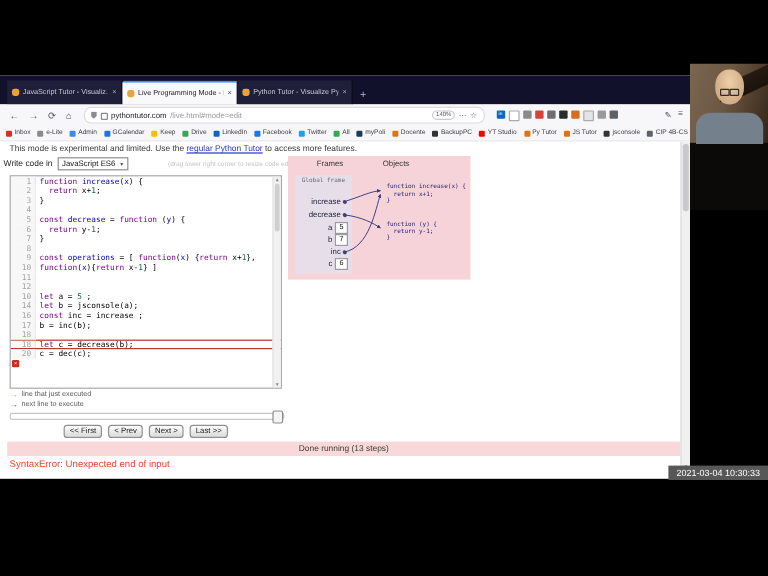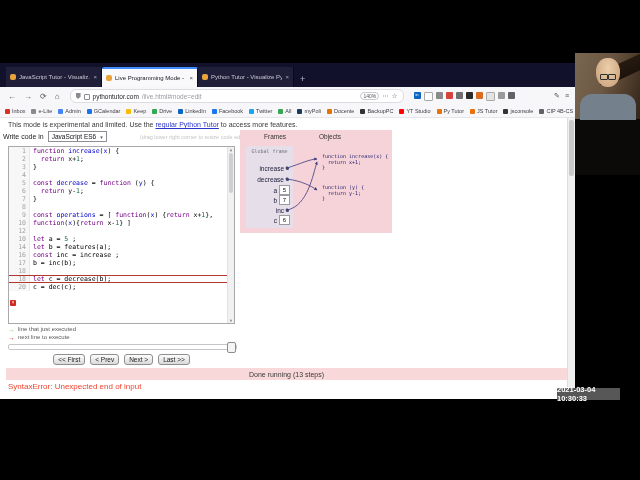--- a/index.html
+++ b/index.html
@@ -103,22 +103,22 @@
   .beam{position:absolute;right:-5px;top:-2px;width:45px;height:34px;
         background:linear-gradient(155deg,transparent 38%,#261a10 40%,#1d130c 68%,transparent 70%);}
   .head{position:absolute;left:21px;top:5px;width:24px;height:29px;border-radius:46% 46% 48% 48%;
         background:radial-gradient(ellipse at 50% 35%,#eccfab,#c69d76);}
   .glasses{position:absolute;left:24px;top:21px;width:18px;height:5px;}
   .glasses:before,.glasses:after{content:"";position:absolute;top:0;width:6px;height:4px;
         border:1px solid #2e2e2e;border-radius:1px;}
   .glasses:before{left:1px;} .glasses:after{right:1px;}
   .shirt{position:absolute;left:5px;top:41px;width:56px;height:26px;background:#75808d;
         border-radius:12px 12px 0 0;}
-  .timestamp{position:absolute;left:557px;top:388px;width:63px;height:12px;background:#575757;
-        color:#fff;font-size:7.5px;display:flex;align-items:center;justify-content:center;font-weight:bold;}
+  .timestamp{position:absolute;left:557px;top:388px;width:83px;height:12px;background:#575757;
+        color:#fff;font-size:7.5px;display:flex;align-items:center;justify-content:center;}
 </style>
 </head>
 <body>
 
 <div class="stage">
 
   <div class="browser">
 
     <div class="tabbar">
       <div id="tabs" style="display:flex;align-items:flex-end;margin-left:6px;">
@@ -299,30 +299,34 @@
             </div>
             <div class="codeline">
               <span class="gut">9</span>
               <span class="ctext"><span class="tok-kw">const</span><span class="tok-pl"> </span><span class="tok-def">operations</span><span class="tok-pl"> = [ </span><span class="tok-kw">function</span><span class="tok-pl">(</span><span class="tok-def">x</span><span class="tok-pl">) {</span><span class="tok-kw">return</span><span class="tok-pl"> x+</span><span class="tok-num">1</span><span class="tok-pl">},</span></span>
             </div>
             <div class="codeline">
               <span class="gut">10</span>
               <span class="ctext"><span class="tok-kw">function</span><span class="tok-pl">(</span><span class="tok-def">x</span><span class="tok-pl">){</span><span class="tok-kw">return</span><span class="tok-pl"> x-</span><span class="tok-num">1</span><span class="tok-pl">} ]</span></span>
             </div>
             <div class="codeline">
+              <span class="gut">11</span>
+              <span class="ctext"></span>
+            </div>
+            <div class="codeline">
               <span class="gut">12</span>
               <span class="ctext"></span>
             </div>
             <div class="codeline">
               <span class="gut">10</span>
               <span class="ctext"><span class="tok-kw">let</span><span class="tok-pl"> a = </span><span class="tok-num">5</span><span class="tok-pl"> ;</span></span>
             </div>
             <div class="codeline">
               <span class="gut">14</span>
-              <span class="ctext"><span class="tok-kw">let</span><span class="tok-pl"> b = features(a);</span></span>
+              <span class="ctext"><span class="tok-kw">let</span><span class="tok-pl"> b = jsconsole(a);</span></span>
             </div>
             <div class="codeline">
               <span class="gut">16</span>
               <span class="ctext"><span class="tok-kw">const</span><span class="tok-pl"> inc = increase ;</span></span>
             </div>
             <div class="codeline">
               <span class="gut">17</span>
               <span class="ctext"><span class="tok-pl">b = inc(b);</span></span>
             </div>
             <div class="codeline">

